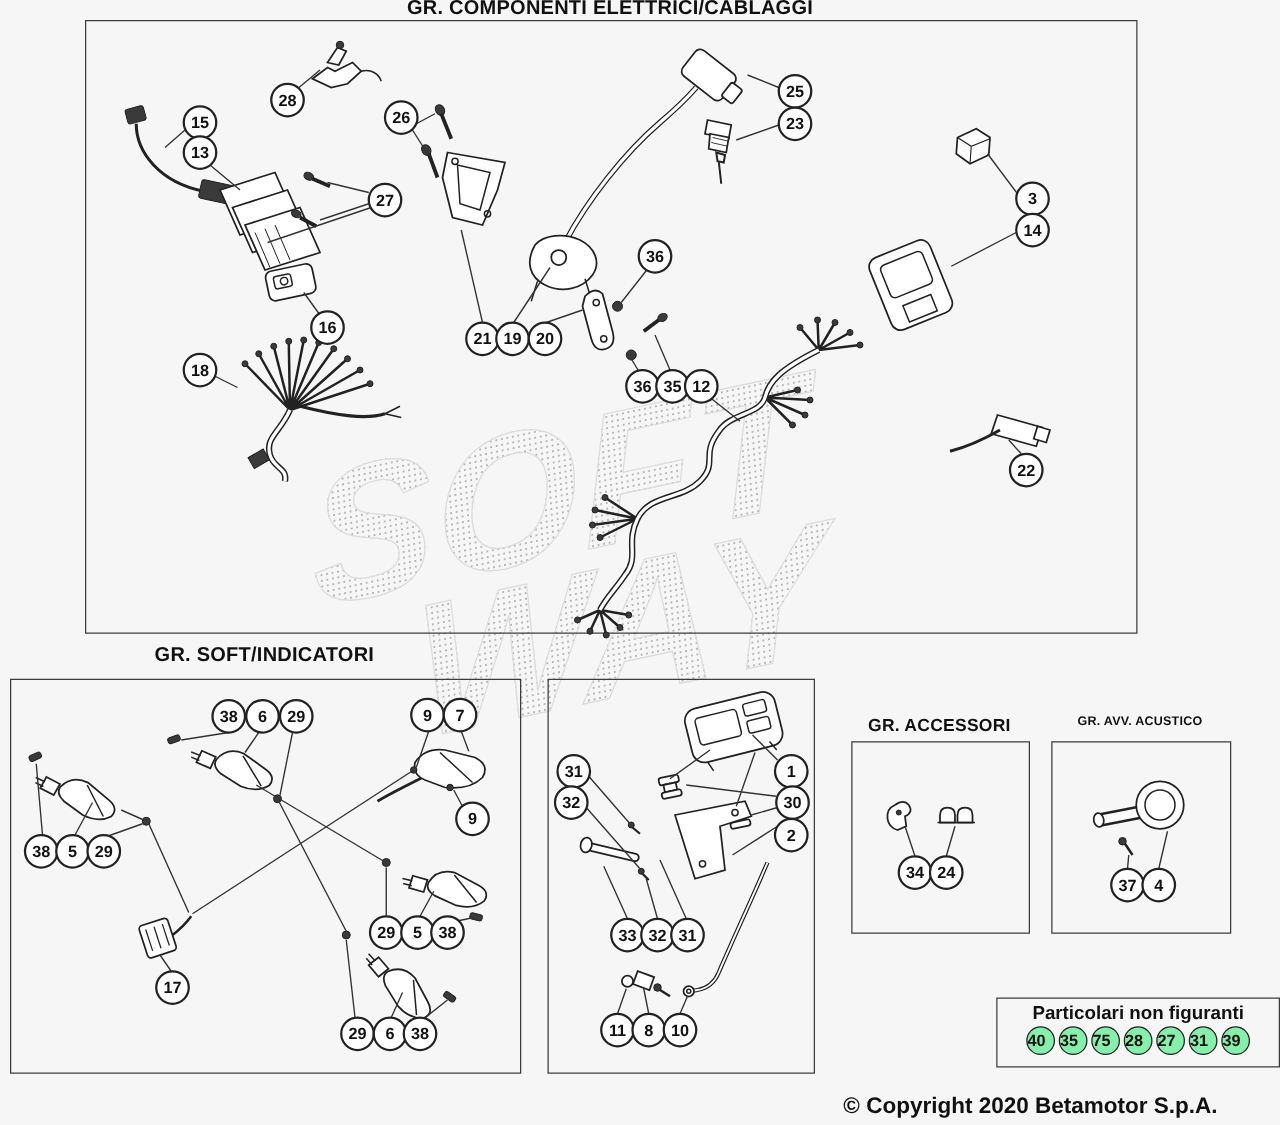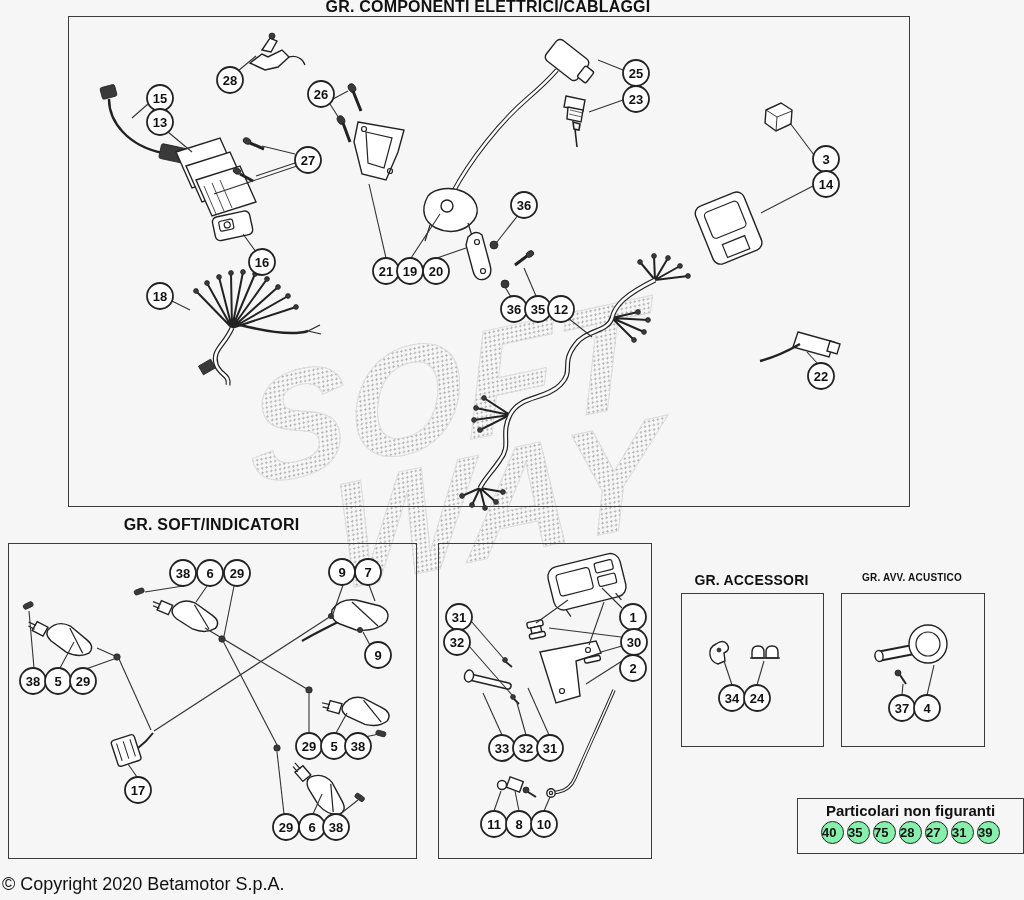--- a/index.html
+++ b/index.html
@@ -37,21 +37,21 @@
   .t-luci{left:8px;top:516px;width:407px;}
   .t-strum{left:438px;top:519px;width:212px;}
   .t-acc{left:681px;top:572px;width:141px;font-size:14px;}
   .t-acu{left:841px;top:572px;width:142px;font-size:10px;}
   
   .nonfig{position:absolute;left:797px;top:798px;width:225px;height:54px;border:1.6px solid #3c3c3c;text-align:center;z-index:2;background:transparent;}
   .nonfig-title{font-weight:bold;font-size:15px;margin-top:3px;}
   .nonfig-row{display:flex;justify-content:center;gap:3px;margin-top:2px;}
   .pcircle{width:21px;height:21px;border:1.6px solid #222;border-radius:50%;
     font-weight:bold;font-size:13px;line-height:21px;text-align:left;background:#86efac;flex:0 0 auto;}
-  .copyright{position:absolute;left:2px;top:874px;width:956px;text-align:left;font-weight:normal;font-size:18px;z-index:2;}
+  .copyright{position:absolute;left:18px;top:874px;width:956px;text-align:right;font-weight:bold;font-size:18px;z-index:2;}
   
   #diagram{position:absolute;left:0;top:0;z-index:1;}
   #diagram .ln{stroke:#333;stroke-width:1.1;}
   #diagram .p{stroke:#222;stroke-width:1.4;fill:#fff;}
   #diagram .pn{stroke:#222;stroke-width:1.2;fill:none;}
   #diagram .pd{fill:#3a3a3a;stroke:#222;stroke-width:.8;}
   #diagram .th{stroke:#222;stroke-width:5;fill:none;}
   #diagram .tw{stroke:#fdfdfd;stroke-width:2.6;fill:none;}
   #diagram .co circle{fill:#fff;stroke:#222;stroke-width:1.8;}
   #diagram .co text{font-family:"Liberation Sans",sans-serif;font-weight:bold;font-size:13px;fill:#111;text-anchor:middle;}

